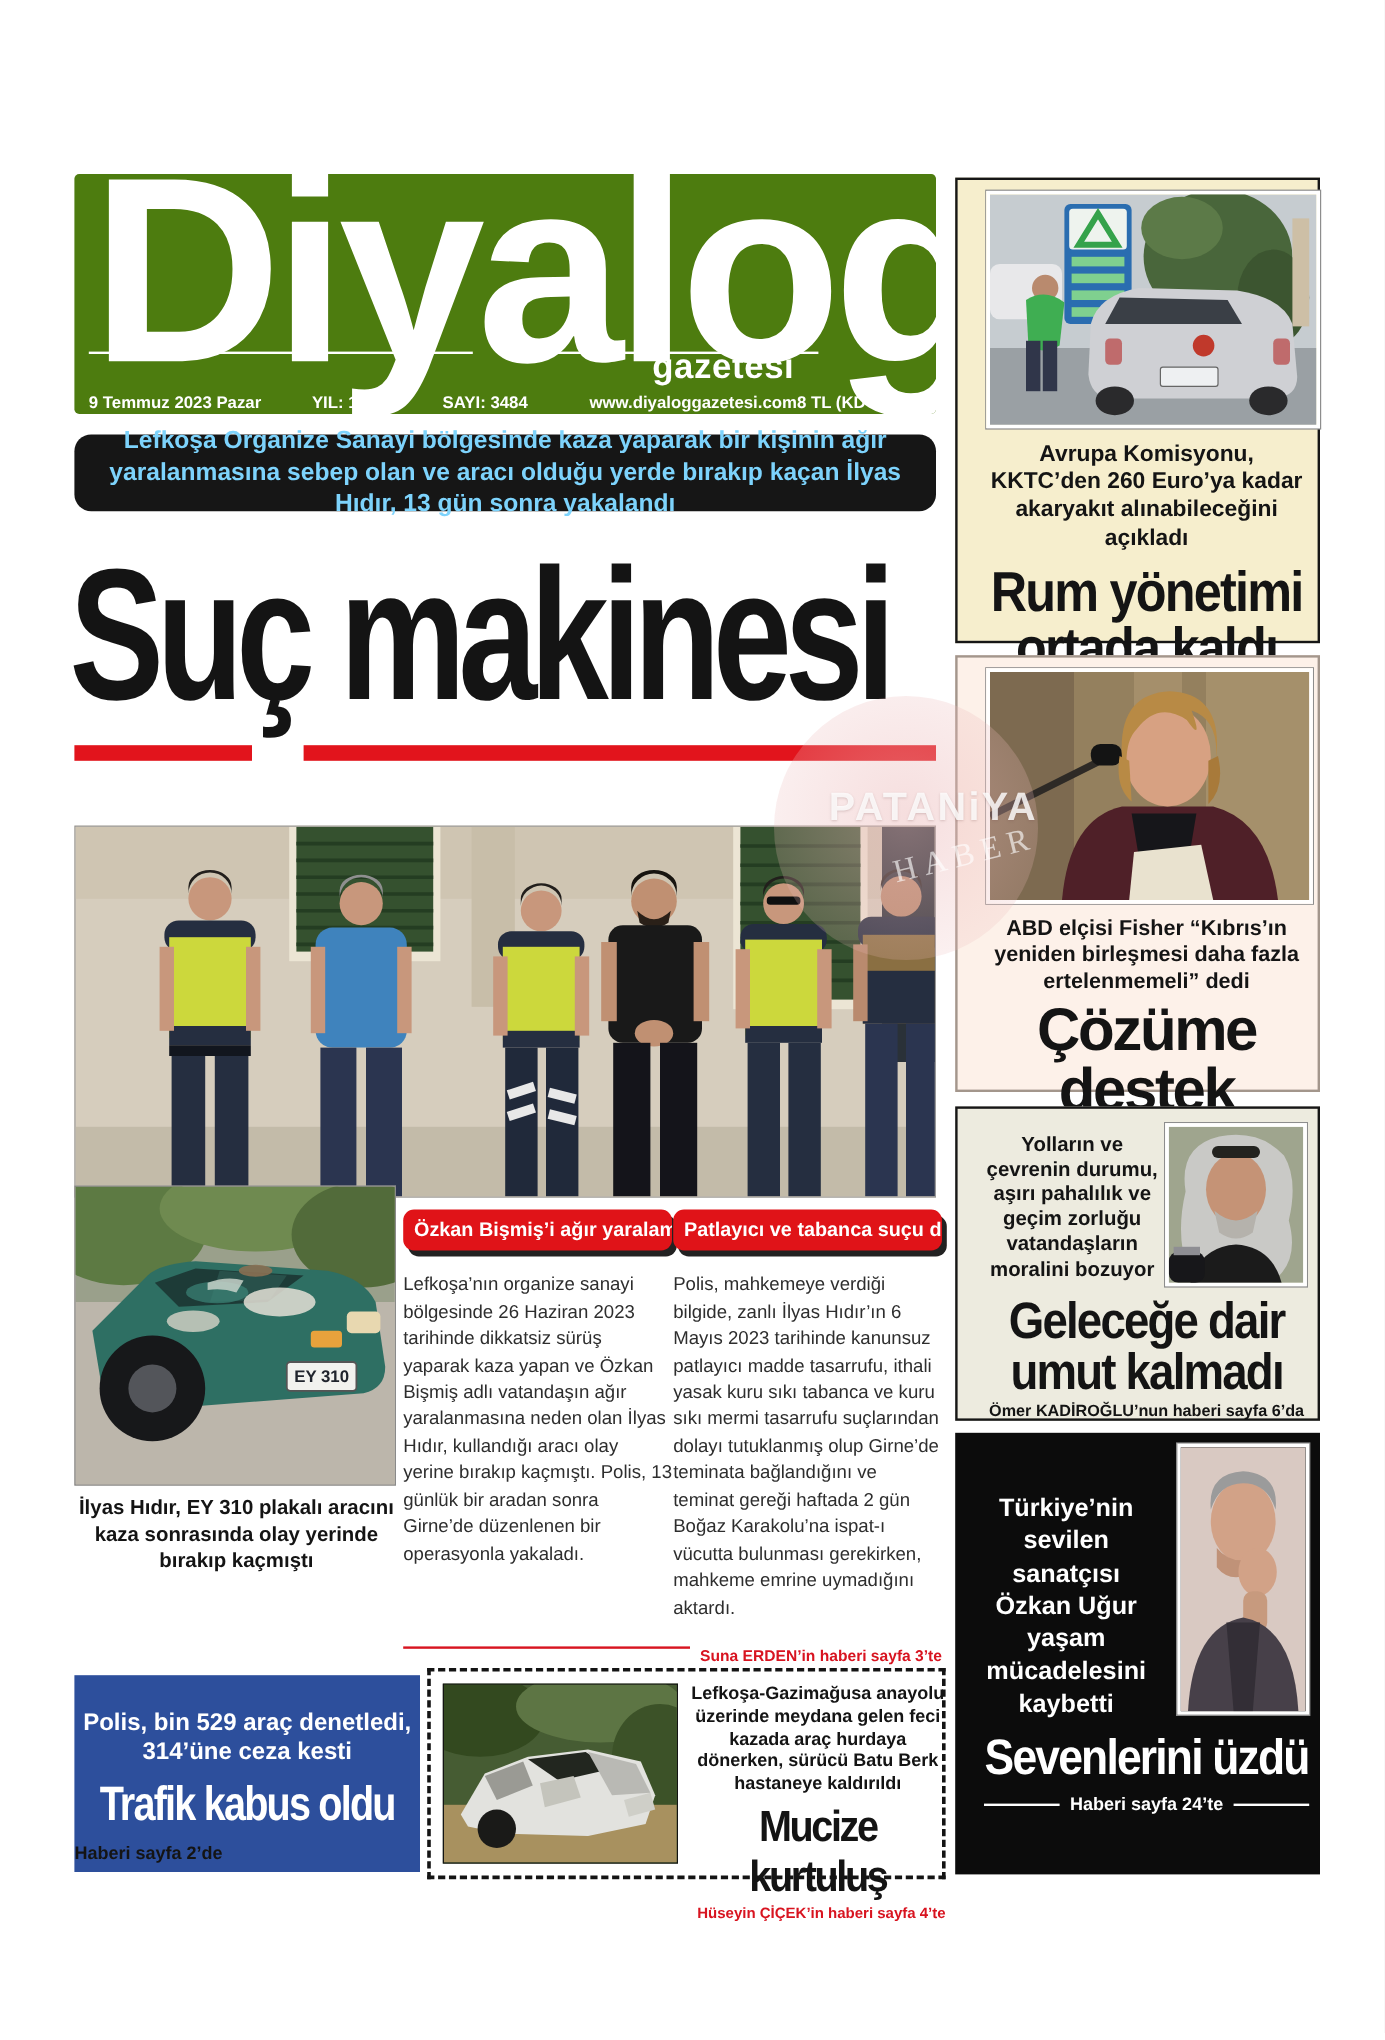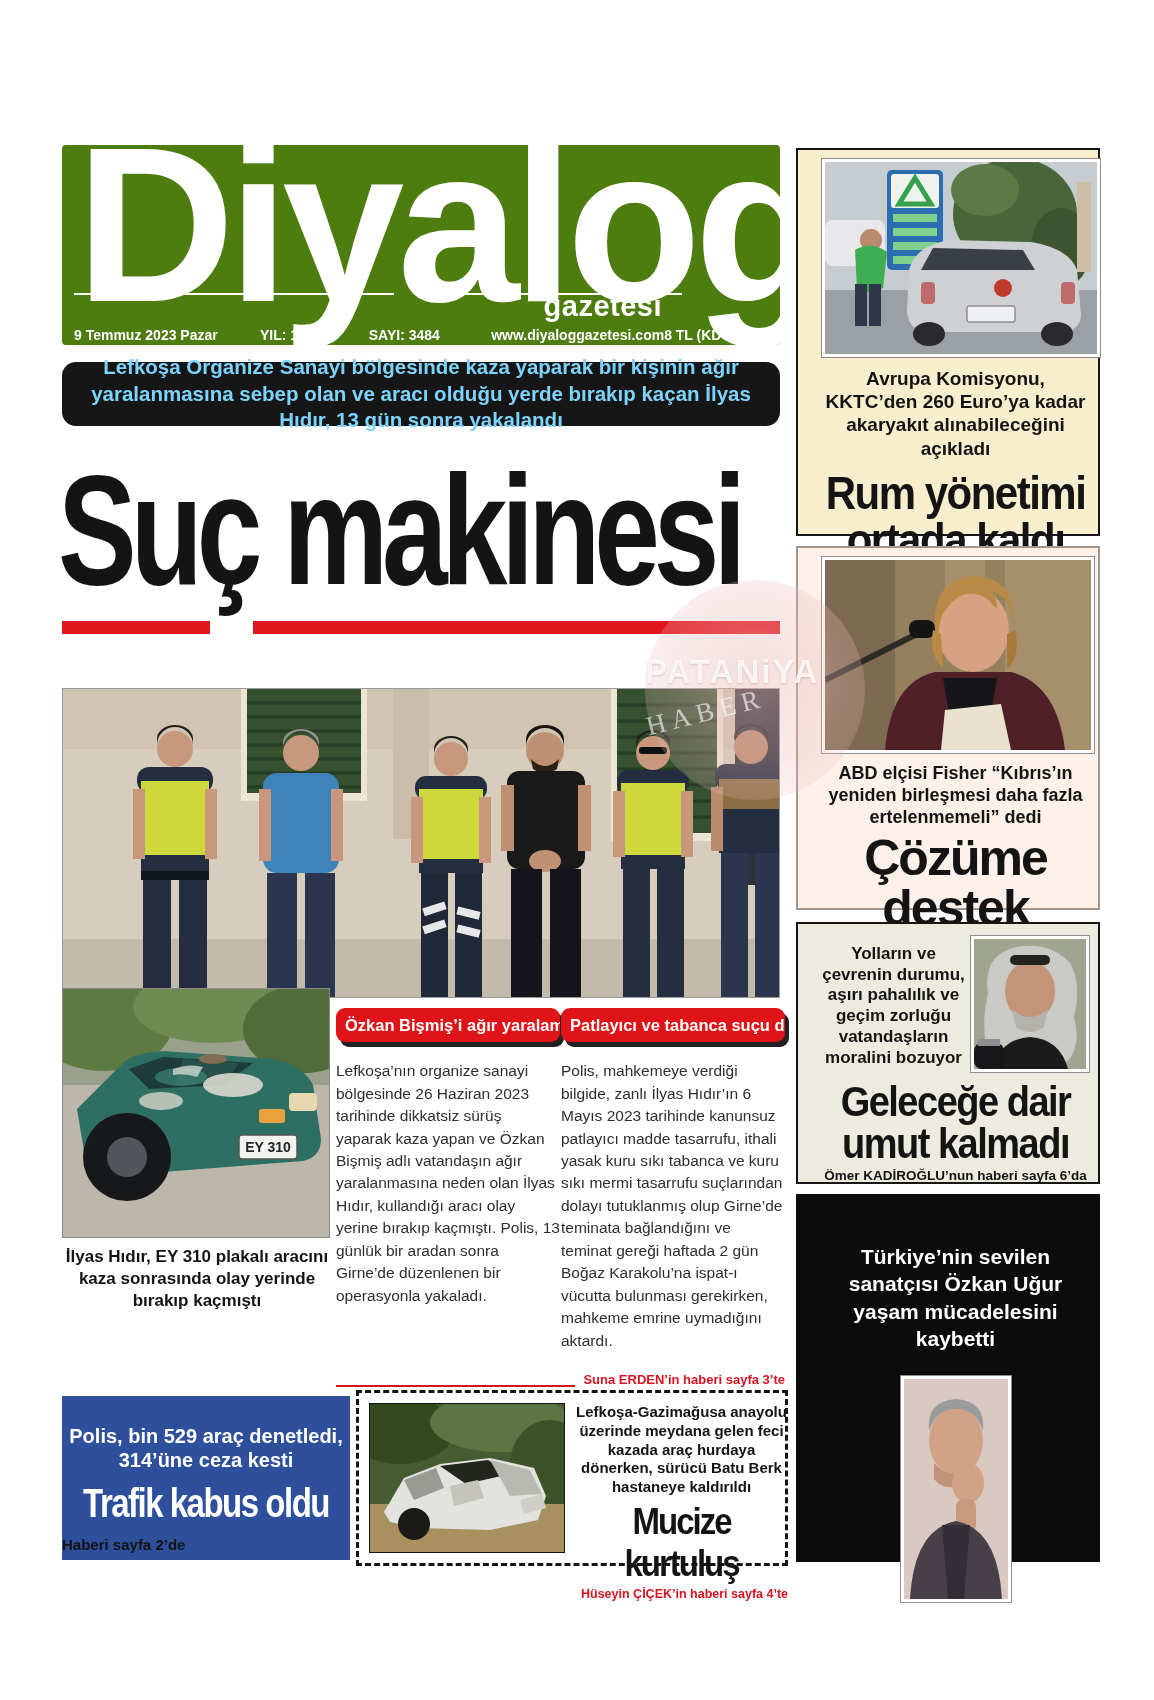--- a/index.html
+++ b/index.html
@@ -49,21 +49,21 @@
 
   .story-col { width:224px; }
   .col1 { left:336px; top:1008px; }
   .col2 { left:561px; top:1008px; }
   .story-label {
     background:#e01318; color:#fff; font-weight:bold; font-size:16.5px; line-height:1.1;
     padding:8px 9px; border-radius:9px; box-shadow:4px 5px 0 rgba(15,15,15,0.92);
     white-space:nowrap; overflow:hidden;
   }
   .story-body { margin-top:18px; font-size:15.5px; line-height:1.45; color:#2e2e2e; }
-  .lead-byline-row { left:336px; top:1372px; width:449px; display:flex; align-items:flex-end; gap:8px; }
+  .lead-byline-row { left:336px; top:1372px; width:449px; display:flex; align-items:flex-start; gap:8px; }
   .lead-byline-row .rule { flex:1; border-top:2px solid #d81420; }
   .lead-byline-row span { color:#d81420; font-weight:bold; font-size:13px; white-space:nowrap; }
 
   
   .traffic-box {
     left:62px; top:1396px; width:288px; height:164px; background:#2d4f9c; color:#fff;
     text-align:center; padding-top:28px;
   }
   .traffic-kicker { font-weight:bold; font-size:20px; line-height:1.2; }
   .traffic-headline { font-weight:bold; font-size:33px; letter-spacing:-1.5px; margin-top:8px; transform:scaleY(1.22); transform-origin:center top; }
@@ -98,30 +98,30 @@
   .sbox2 .s-headline { font-size:50px; letter-spacing:-2px; transform:none; margin-top:4px; }
   .sbox2 .pageref { margin-top:10px; }
 
   .sbox3 { top:922px; height:262px; background:#edebdf; border:2px solid #161616; padding-top:12px; }
   .sbox3-top { display:flex; gap:6px; }
   .sbox3-top .s-kicker { flex:1; margin-top:8px; font-size:17px; }
   .sbox3 .s-headline { font-size:38px; margin-top:8px; }
   .sbox3-byline { font-weight:bold; font-size:13.5px; color:#141414; margin-top:12px; }
 
   .sbox4 { top:1194px; height:368px; background:#0c0c0c; color:#fff; }
-  .sbox4-top { display:flex; gap:24px;flex-direction:column; }
+  .sbox4-top { display:flex; gap:24px; }
   .sbox4-top .s-kicker { flex:1; color:#fff; font-size:21px; line-height:1.3; margin-top:40px; }
   .sbox4 .s-headline { color:#fff; font-size:37px; margin-top:10px; }
   .sbox4 .pageref { color:#fff; margin-top:14px; }
 
   
   .watermark {
     left:645px; top:580px; width:220px; height:220px; border-radius:50%;
     background:radial-gradient(circle at 50% 45%, rgba(236,186,186,0.48), rgba(236,186,186,0.22) 72%, rgba(236,186,186,0.10));
-    display:flex; flex-direction:column; align-items:flex-start; justify-content:center;
+    display:flex; flex-direction:column; align-items:flex-end; justify-content:center;
     z-index:6; pointer-events:none;
   }
   .watermark .w1 { font-weight:bold; font-size:33px; letter-spacing:2px; color:rgba(255,255,255,0.82); text-shadow:0 1px 2px rgba(120,80,80,0.25); }
   .watermark .w2 { font-family:"Liberation Serif", serif; font-size:27px; letter-spacing:6px; color:rgba(255,255,255,0.62); transform:rotate(-14deg); margin-top:6px; }
 </style>
 </head>
 <body>
 
 <div id="page">
 

